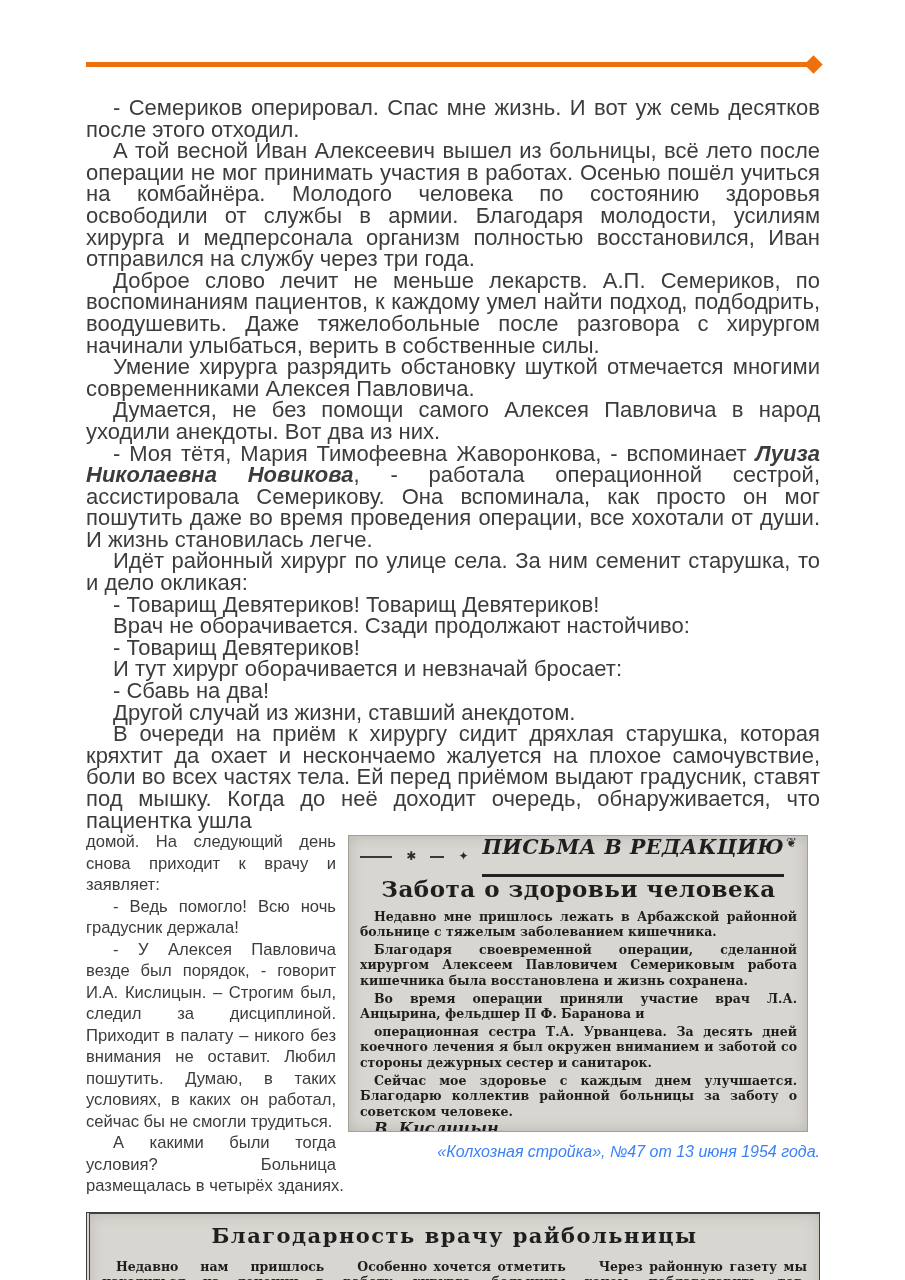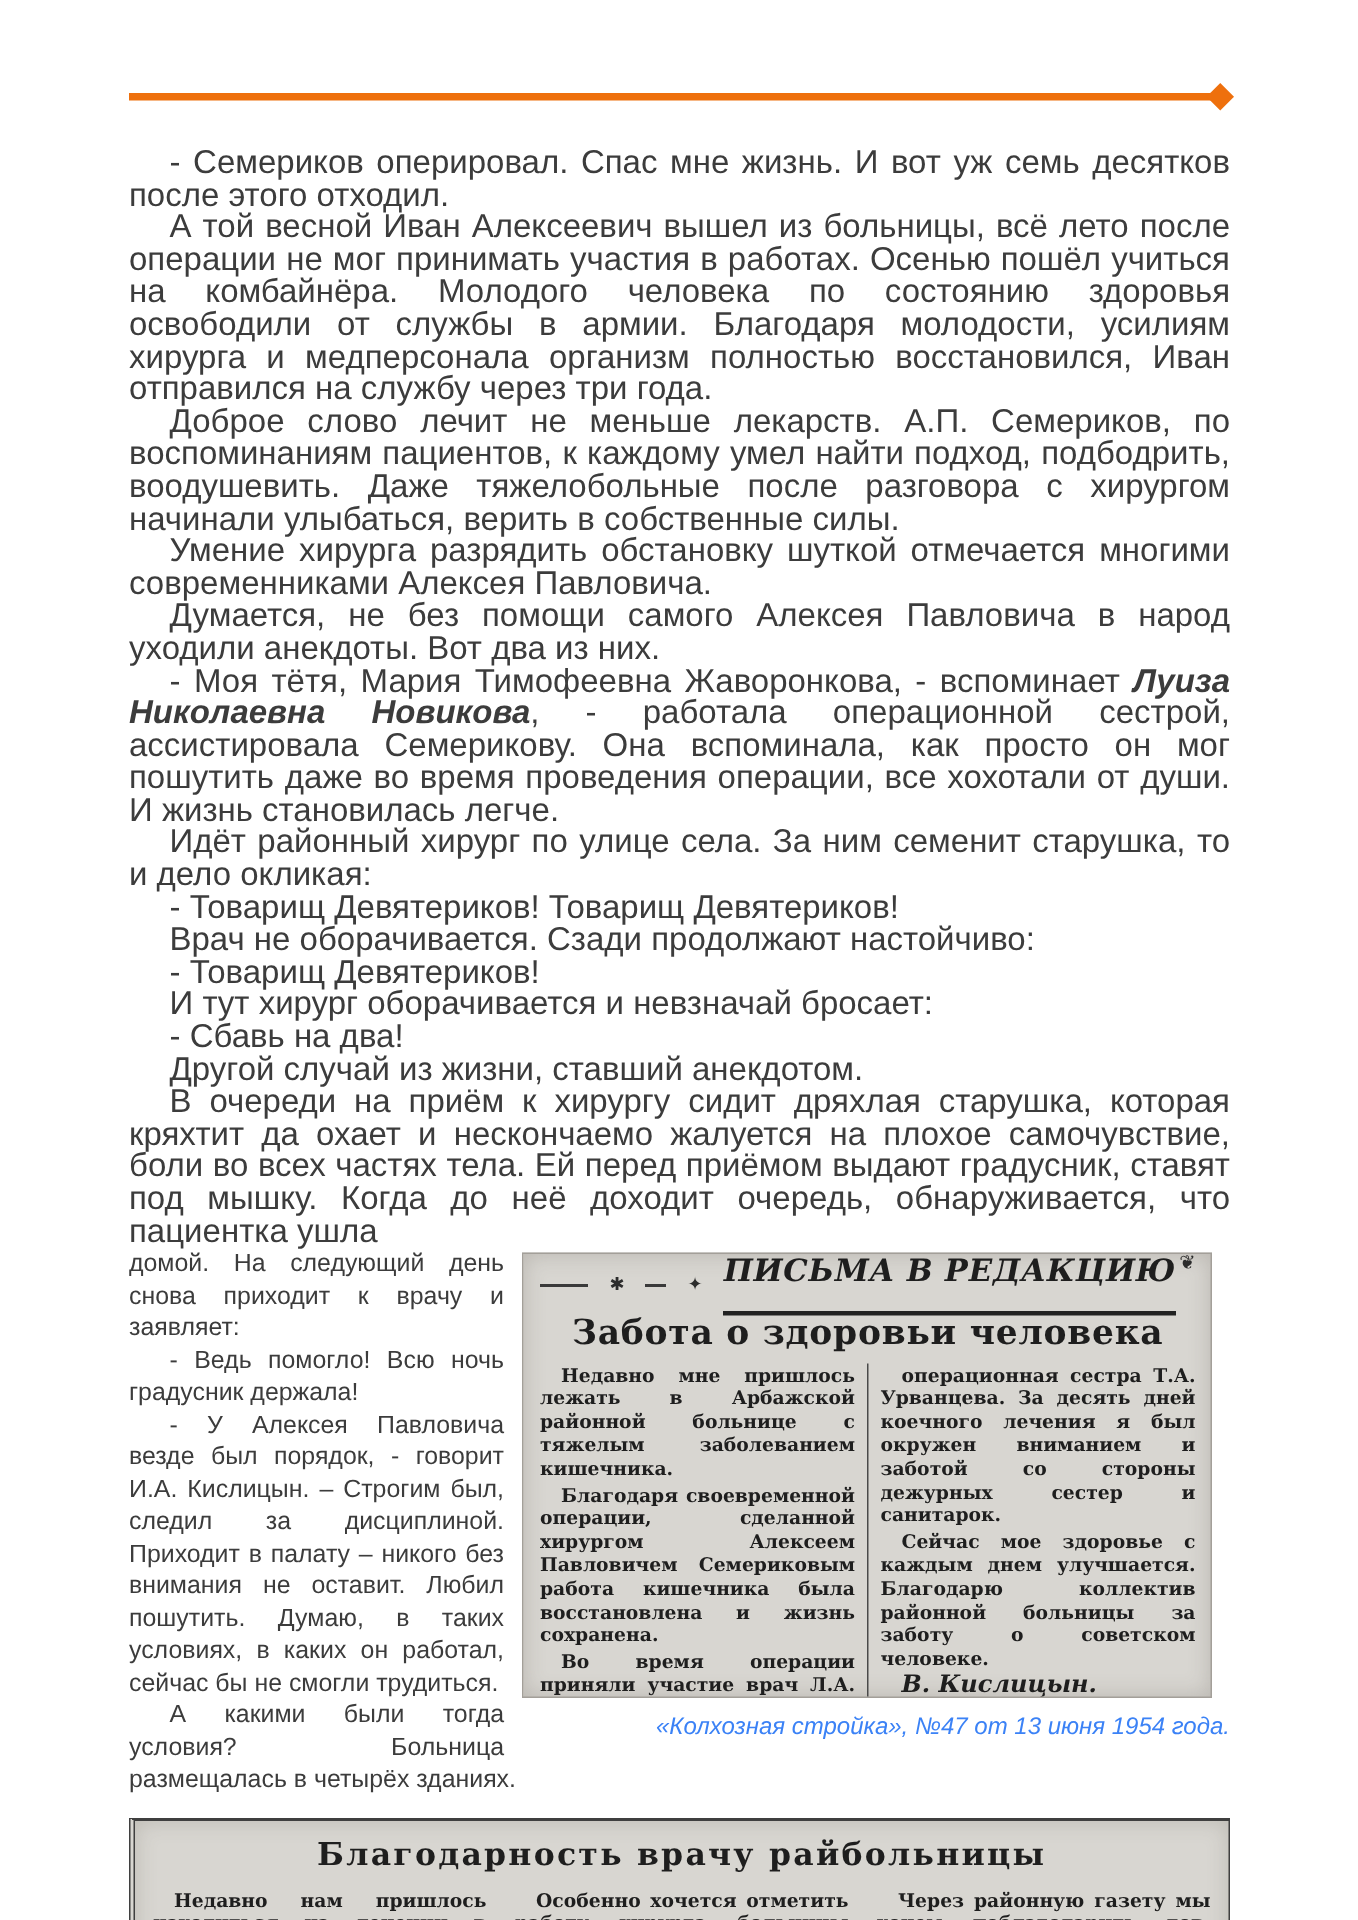--- a/index.html
+++ b/index.html
@@ -33,21 +33,21 @@
   
   .clip1{width:460px;height:297px;border:1px solid #a39f99;padding:8px 10px 8px 11px;box-shadow:inset 0 0 14px rgba(90,85,75,.25);overflow:hidden;}
   .c1-top{display:flex;align-items:center;height:26px;}
   .c1-dash{width:120px;border-top:2px solid #3a3a3a;margin-right:14px;}
   .c1-dash.short{width:52px;}
   .c1-star{font-size:12px;color:#2c2c2c;margin-right:14px;}
   .c1-masthead-wrap{margin-left:auto;display:flex;align-items:flex-start;}
   .c1-masthead{font-weight:bold;font-style:italic;font-size:20.5px;letter-spacing:.5px;border-bottom:3px solid #222;padding-bottom:15px;white-space:nowrap;}
   .c1-fleuron{font-size:13px;line-height:12px;margin-left:2px;color:#2c2c2c;}
   .c1-headline{text-align:center;font-weight:bold;font-size:23px;letter-spacing:.5px;margin:8px 0 9px;}
-  .c1-cols{display:flex;align-items:stretch;}
+  .c1-cols{display:flex;align-items:stretch;flex-direction:column;}
   .c1-col{flex:1;font-size:12.5px;line-height:15.6px;}
   .c1-div{width:1px;background:#4a4a4a;margin:0 8px;}
   .c1-signature{text-align:right;font-weight:bold;font-style:italic;font-size:16px;margin-top:12px;padding-right:6px;text-indent:0;}
 
   
   .caption{font-style:italic;font-size:16px;color:#3b82f6;text-align:right;}
   .caption.inside{margin-top:9px;}
 
   
   .clip2{width:734px;height:189px;margin-top:15px;border-top:2px solid #3f3f3f;border-bottom:2px solid #3f3f3f;border-left:4px double #3f3f3f;border-right:1px solid #3f3f3f;padding:7px 12px 8px;box-shadow:inset 0 0 14px rgba(90,85,75,.22);overflow:hidden;}

